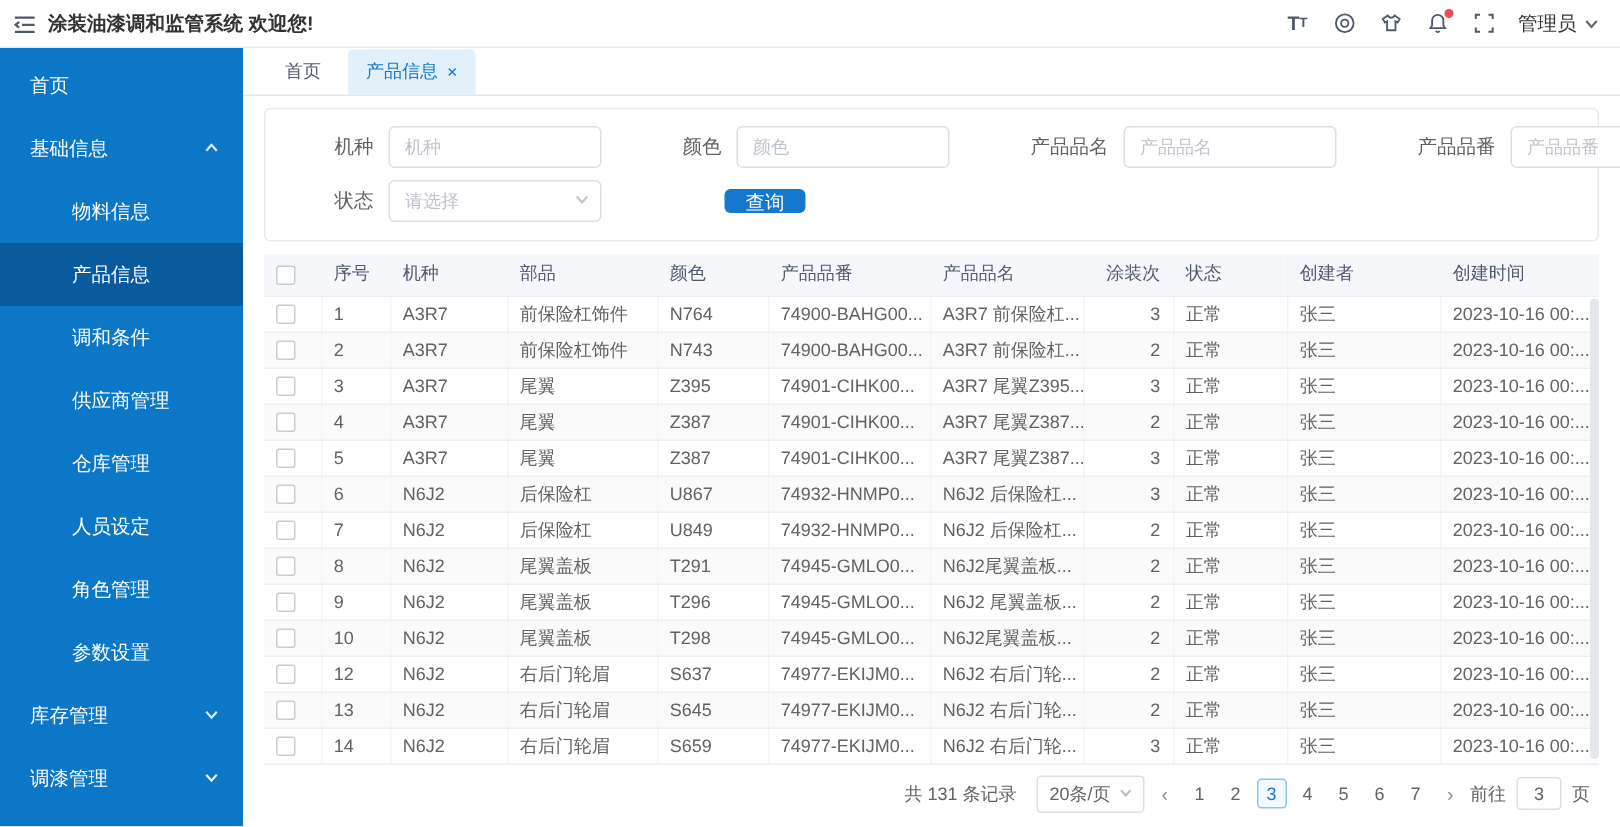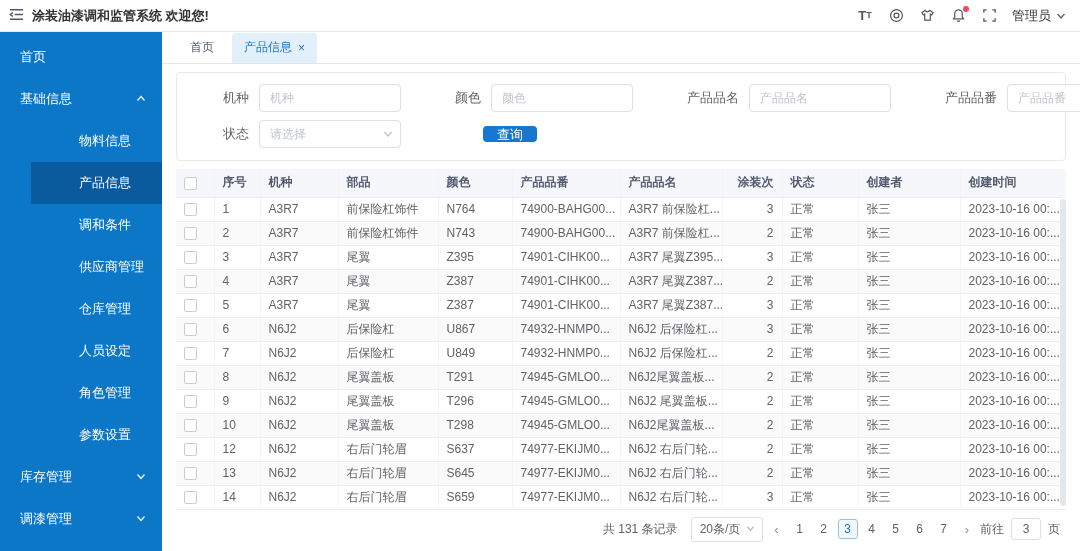--- a/index.html
+++ b/index.html
@@ -4,41 +4,41 @@
 <style>
   * { margin:0; padding:0; box-sizing:border-box; }
   html,body { background:#fff; }
   body { font-family:"Liberation Sans","DejaVu Sans",sans-serif; }
   .app { position:relative; width:1080px; height:551px; overflow:hidden; background:#fff; }
 
   
   .hdr { position:absolute; top:0; left:0; right:0; height:32px; background:#fff;
          border-bottom:1px solid #e8eaec; display:flex; align-items:center;
          justify-content:space-between; padding:0 14px 0 8px; z-index:5; }
-  .hdr-left { display:flex; align-items:flex-start; gap:8px; }
+  .hdr-left { display:flex; align-items:flex-end; gap:8px; }
   .fold-ic { width:16px; height:14px; color:#333; cursor:pointer; }
   .hdr-title { font-size:13px; font-weight:700; color:#333; }
   .hdr-right { display:flex; align-items:center; gap:15px; color:#4e5969; }
   .hic { width:16px; height:16px; display:flex; align-items:center; justify-content:center;
          position:relative; cursor:pointer; color:#4e5969; }
   .hic svg { width:15px; height:15px; }
   .tt { font-size:13px; font-weight:700; line-height:1; }
   .tt small { font-size:9px; font-weight:700; }
   .badge-dot { position:absolute; top:-2px; right:-3px; width:6px; height:6px;
                border-radius:50%; background:#f24957; }
   .user-box { display:flex; align-items:center; gap:5px; font-size:13px; color:#333; cursor:pointer; }
   .user-box svg { width:10px; height:10px; color:#666; }
 
   
   .sidebar { position:absolute; top:32px; left:0; bottom:0; width:162px;
              background:#0c77c6; padding-top:4px; overflow:hidden; }
   .side-item { height:42px; display:flex; align-items:center; color:#fff;
                font-size:13px; cursor:pointer; position:relative; }
   .side-item.lvl1 { padding-left:20px; }
-  .side-item.lvl2 { padding-left:48px;margin-left:31px; }
+  .side-item.lvl2 { padding-left:48px; }
   .side-item.active { background:#0a5a9e; }
   .side-arrow { position:absolute; right:16px; top:50%; transform:translateY(-50%); }
   .side-arrow svg { width:10px; height:10px; color:#e8f2fb; }
 
   
   .main { position:absolute; top:32px; left:162px; right:0; bottom:0; background:#fff; }
   .tabbar { height:32px; display:flex; align-items:flex-end; gap:6px; padding:0 0 0 16px;
             border-bottom:1px solid #e2e6ea; background:#fff; }
   .tab { font-size:12px; color:#515a6e; padding:6px 12px 7px; cursor:pointer;
          display:flex; align-items:center; gap:6px; border-radius:4px 4px 0 0; }
@@ -63,21 +63,21 @@
   .btn-primary { height:16px; padding:0 14px; background:#1677ce; color:#fff; border:none;
                  border-radius:4px; font-size:13px; cursor:pointer; margin-left:28px;
                  font-family:"Liberation Sans","DejaVu Sans",sans-serif; }
 
   
   .table-wrap { position:relative; }
   table { border-collapse:collapse; table-layout:fixed; width:890px; font-size:12px; }
   th, td { border-bottom:1px solid #ebeef5; border-right:1px solid #f2f4f7;
            padding:0 8px; white-space:nowrap; overflow:hidden; text-align:left; }
   th:last-child, td:last-child { border-right:none; }
-  thead th { height:28px; background:#f5f7fa; color:#515a6e; font-weight:700; }
+  thead th { height:28px; background:#f5f7fa; color:#515a6e; font-weight:400; }
   tbody td { height:24px; color:#606266; background:#fff; }
   tbody tr:nth-child(even) td { background:#fafafa; }
   th.num, td.num { text-align:right; }
   .cb { width:13px; height:13px; border:1px solid #c8cdd4; border-radius:2px;
         background:#fff; display:inline-block; vertical-align:middle; cursor:pointer; }
   .vscroll { position:absolute; right:0; top:30px; width:6px; height:calc(100% - 34px);
              background:#e4e7eb; border-radius:3px; cursor:pointer; }
 
   
   .pager { display:flex; align-items:center; justify-content:flex-end; gap:7px;

